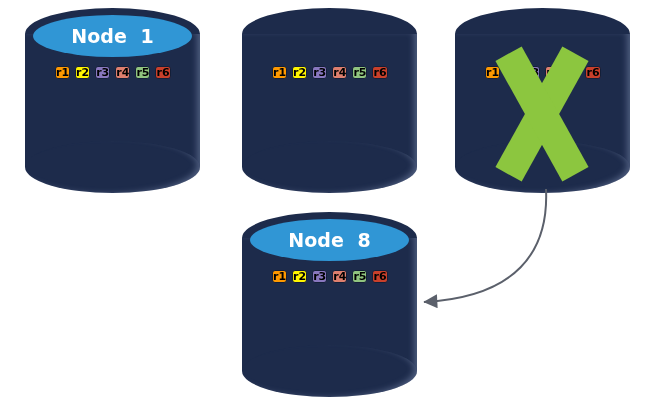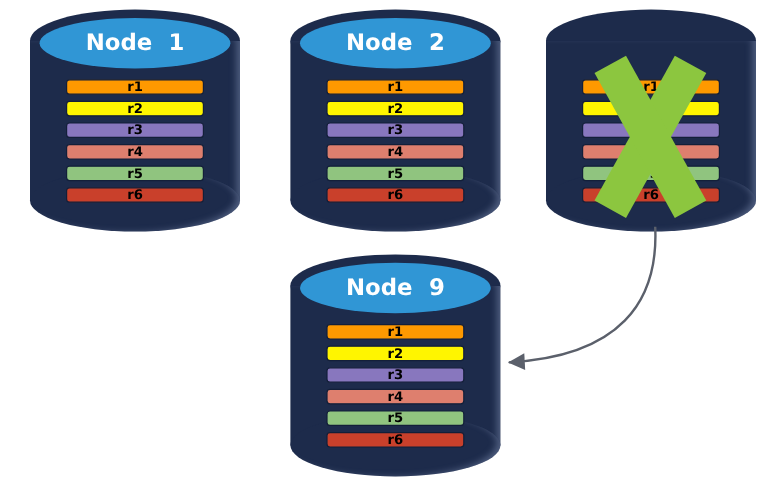--- a/index.html
+++ b/index.html
@@ -27,21 +27,21 @@
     box-shadow:inset -6px 0 6px -3px rgba(140,155,190,.45);
   }
   .cyl-face{
     position:absolute;top:7px;left:8px;right:8px;height:42px;border-radius:50%;
     background:var(--face,#3096d5);
     display:flex;align-items:center;justify-content:center;
     color:var(--labeltxt,#fff);font-size:19px;font-weight:bold;word-spacing:7px;
   }
   .records{
     position:absolute;top:58px;left:30px;right:30px;
-    display:flex;flex-direction:column;gap:5px;
+    display:flex;flex-direction:row;gap:5px;
   }
   .record-bar{
     height:13px;border-radius:3px;box-sizing:border-box;
     border:1px solid var(--recborder,#131f39);
     display:flex;align-items:center;justify-content:center;
     font-size:11px;font-weight:bold;color:var(--rectxt,#000);
     line-height:11px;
   }
   .overlay{position:absolute;left:0;top:0;pointer-events:none;}
 </style>
@@ -62,21 +62,20 @@
         <div class="record-bar" style="background: rgb(222, 127, 110);">r4</div>
         <div class="record-bar" style="background: rgb(144, 196, 127);">r5</div>
         <div class="record-bar" style="background: rgb(201, 64, 43);">r6</div>
       </div>
   </div>
 
   <div class="node n2">
     <div class="cyl-top"></div>
     <div class="cyl-body"></div>
     <div class="cyl-bottom"></div>
-    <div class="cyl-face">Node 2</div>
     <div class="records">
         <div class="record-bar" style="background: rgb(254, 153, 0);">r1</div>
         <div class="record-bar" style="background: rgb(255, 245, 0);">r2</div>
         <div class="record-bar" style="background: rgb(136, 119, 190);">r3</div>
         <div class="record-bar" style="background: rgb(222, 127, 110);">r4</div>
         <div class="record-bar" style="background: rgb(144, 196, 127);">r5</div>
         <div class="record-bar" style="background: rgb(201, 64, 43);">r6</div>
       </div>
   </div>
 
@@ -91,21 +90,21 @@
         <div class="record-bar" style="background: rgb(222, 127, 110);">r4</div>
         <div class="record-bar" style="background: rgb(144, 196, 127);">r5</div>
         <div class="record-bar" style="background: rgb(201, 64, 43);">r6</div>
       </div>
   </div>
 
   <div class="node n4">
     <div class="cyl-top"></div>
     <div class="cyl-body"></div>
     <div class="cyl-bottom"></div>
-    <div class="cyl-face">Node 9</div>
+    <div class="cyl-face">Node 8</div>
     <div class="records">
         <div class="record-bar" style="background: rgb(254, 153, 0);">r1</div>
         <div class="record-bar" style="background: rgb(255, 245, 0);">r2</div>
         <div class="record-bar" style="background: rgb(136, 119, 190);">r3</div>
         <div class="record-bar" style="background: rgb(222, 127, 110);">r4</div>
         <div class="record-bar" style="background: rgb(144, 196, 127);">r5</div>
         <div class="record-bar" style="background: rgb(201, 64, 43);">r6</div>
       </div>
   </div>
 

